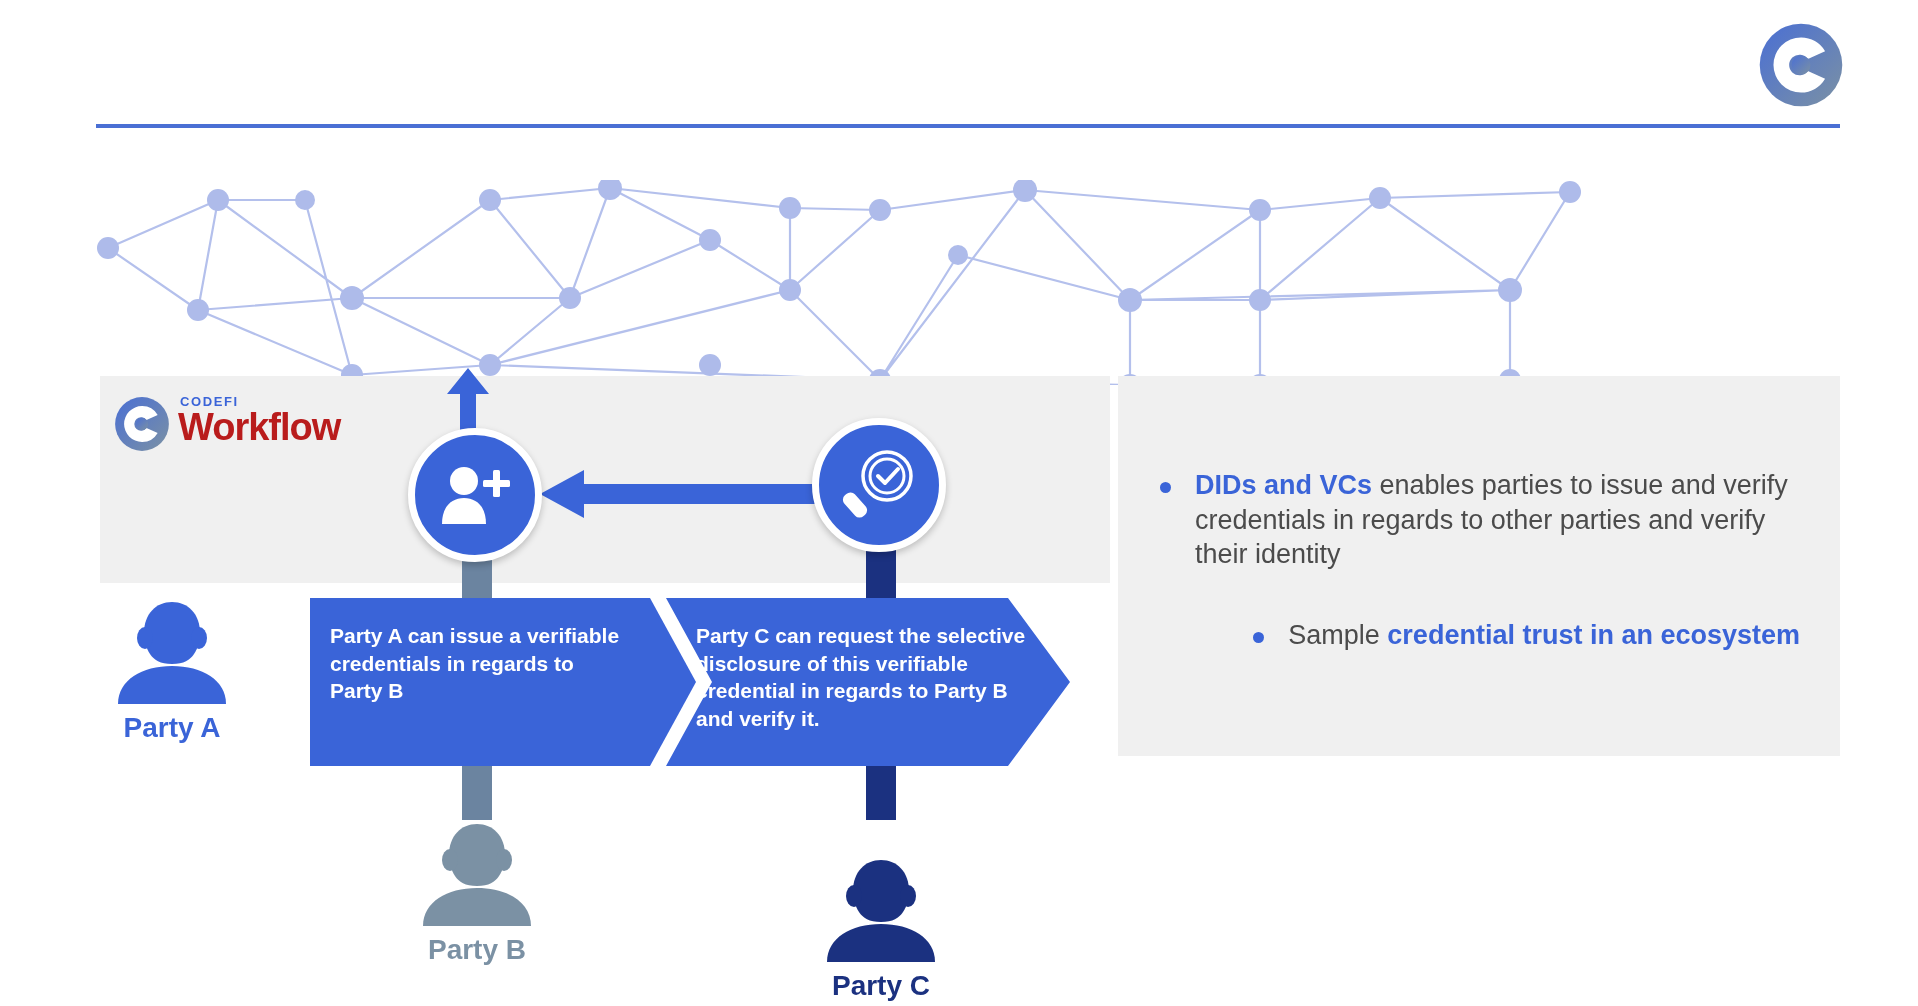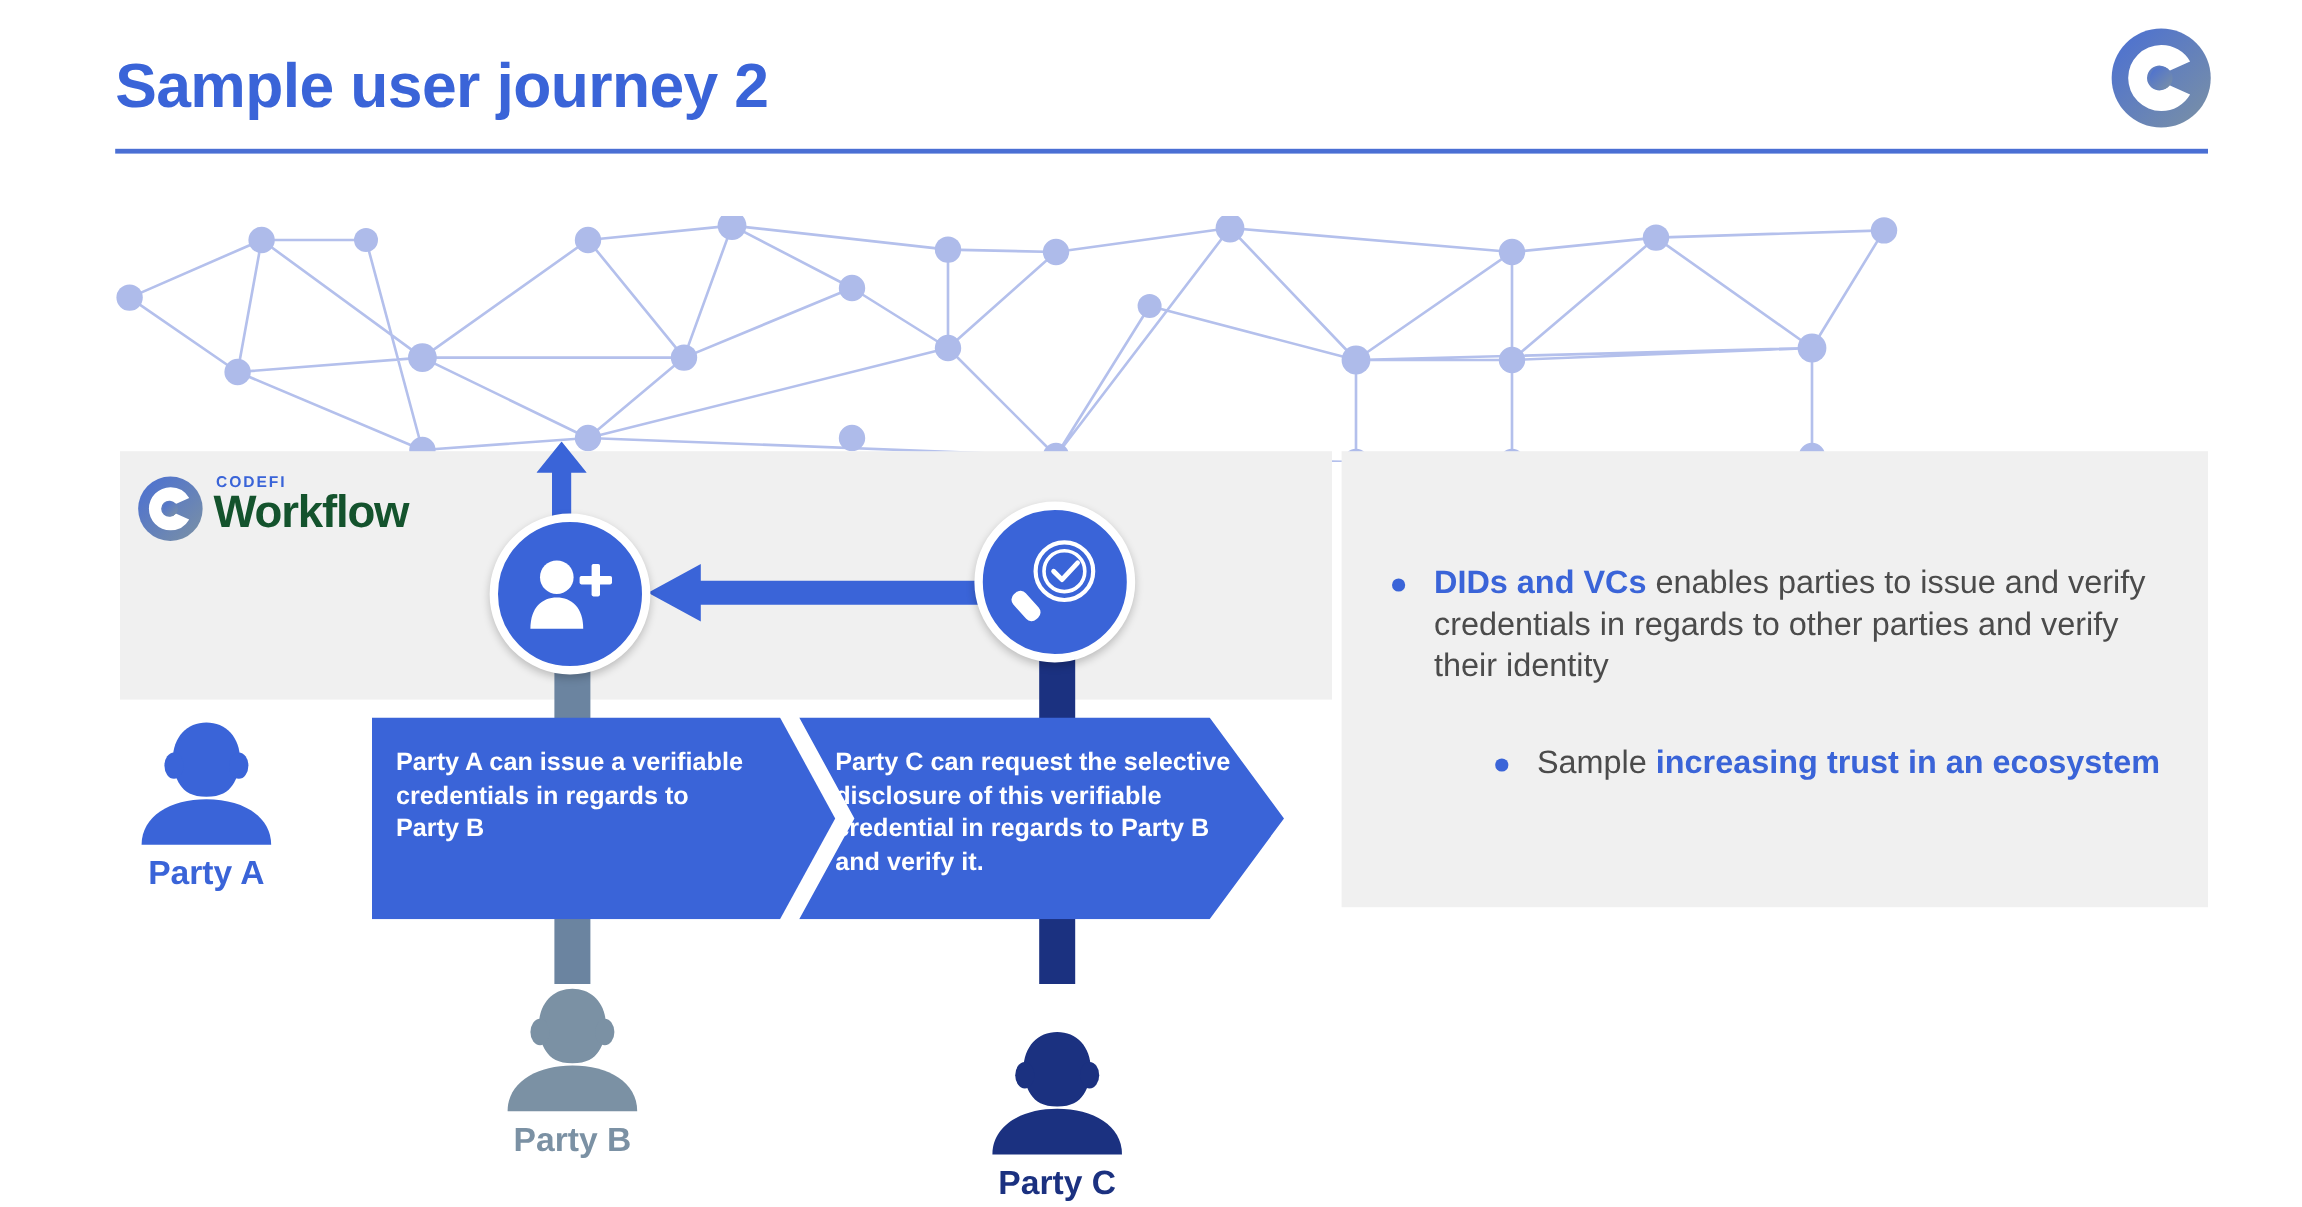--- a/index.html
+++ b/index.html
@@ -41,21 +41,21 @@
 
   
   .wf-logo{position:absolute;left:114px;top:392px;width:226px;height:62px;}
   .wf-mark{position:absolute;left:0;top:4px;width:56px;height:56px;}
   .wf-codefi{
     position:absolute;left:66px;top:2px;
     font-size:13px;font-weight:bold;color:#3a64d8;letter-spacing:1.6px;
   }
   .wf-word{
     position:absolute;left:64px;top:14px;
-    font-size:38px;font-weight:bold;color:#14532d;letter-spacing:-1px;
+    font-size:38px;font-weight:bold;color:#b91c1c;letter-spacing:-1px;
   }
 
   
   .bullets{position:absolute;left:1160px;top:468px;width:640px;}
   .bullet{display:flex;align-items:flex-start;margin-bottom:46px;justify-content:flex-end;}
   .bullet:last-child{margin-bottom:0;}
   .dot{
     flex:0 0 auto;width:11px;height:11px;border-radius:50%;
     background:#3a64d8;margin-top:14px;margin-right:24px;
   }
@@ -102,21 +102,20 @@
   .party-c{left:817px;top:856px;width:128px;}
   .lbl-a{color:#3a64d8;}
   .lbl-b{color:#7b91a4;}
   .lbl-c{color:#1b3180;}
 </style>
 </head>
 <body>
 
 <div class="slide">
 
-  <div class="title">Sample user journey 2</div>
   <div class="title-rule"></div>
 
   <svg class="brand-logo" viewBox="0 0 100 100">
     <defs>
       <linearGradient id="gmark" x1="0" y1="0" x2="1" y2="1">
         <stop offset="0%" stop-color="#4a6fd4"></stop>
         <stop offset="100%" stop-color="#7b91a4"></stop>
       </linearGradient>
     </defs>
     <circle cx="50" cy="50" r="48" fill="url(#gmark)"></circle>
@@ -189,21 +188,21 @@
     <div class="wf-word">Workflow</div>
   </div>
 
   <div class="bullets">
     <div class="bullet">
       <span class="dot"></span>
       <span class="btext"><b>DIDs and VCs</b><span> enables parties to issue and verify credentials in regards to other parties and verify their identity</span></span>
     </div>
     <div class="bullet">
       <span class="dot"></span>
-      <span class="btext"><span>Sample </span><b>increasing trust in an ecosystem</b></span>
+      <span class="btext"><span>Sample </span><b>credential trust in an ecosystem</b></span>
     </div>
   </div>
 
   <svg class="up-arrow" viewBox="0 0 42 68">
     <polygon points="21,0 42,26 29,26 29,68 13,68 13,26 0,26" fill="#3a64d8"></polygon>
   </svg>
 
   <svg class="h-arrow" viewBox="0 0 290 56">
     <polygon points="0,28 44,4 44,18 290,18 290,38 44,38 44,52" fill="#3a64d8"></polygon>
   </svg>

